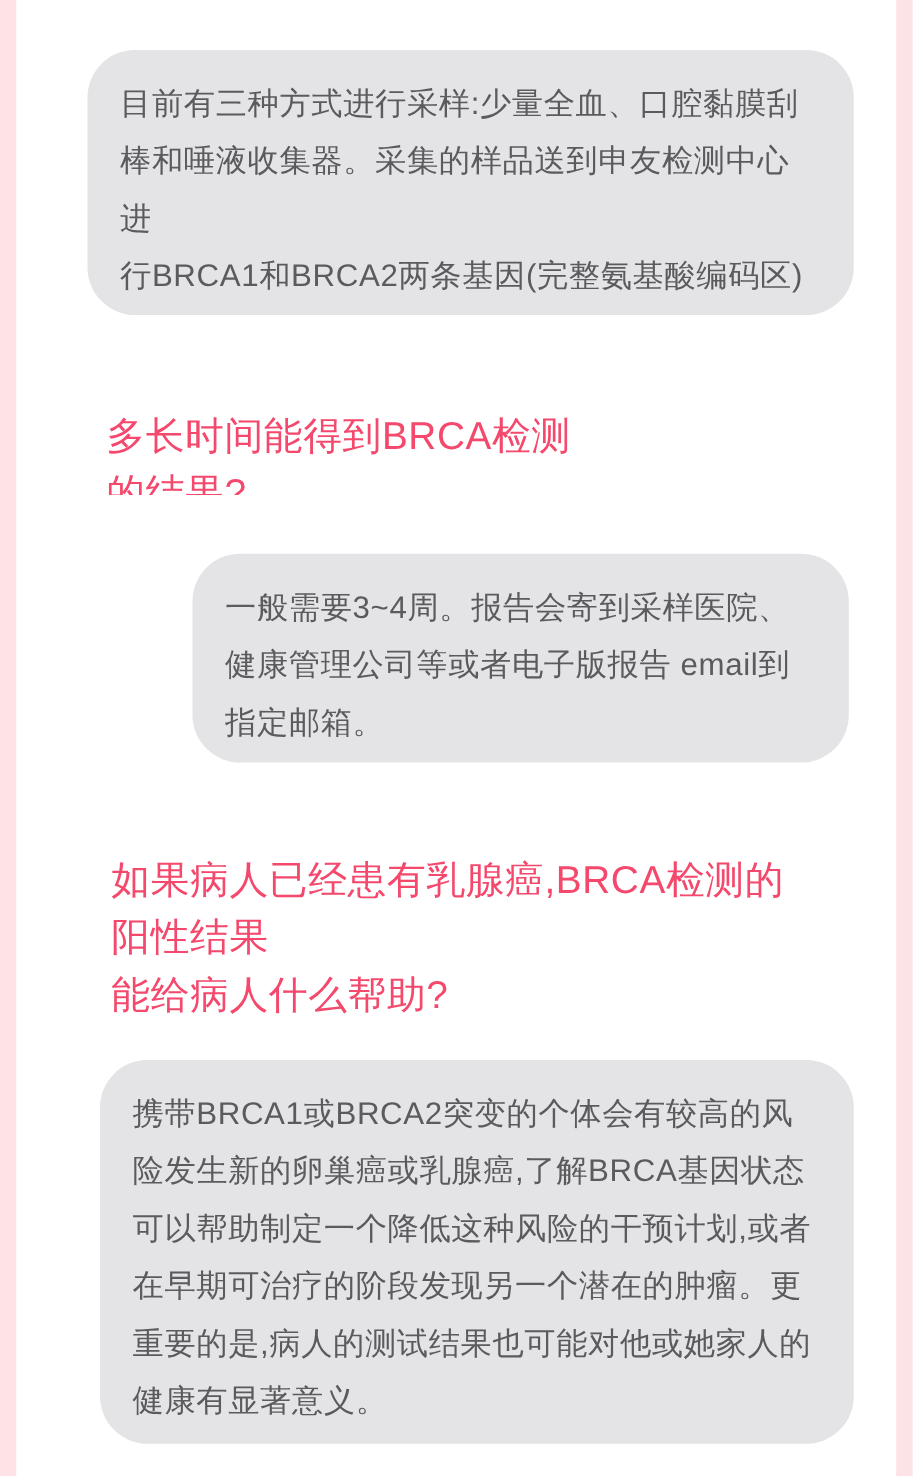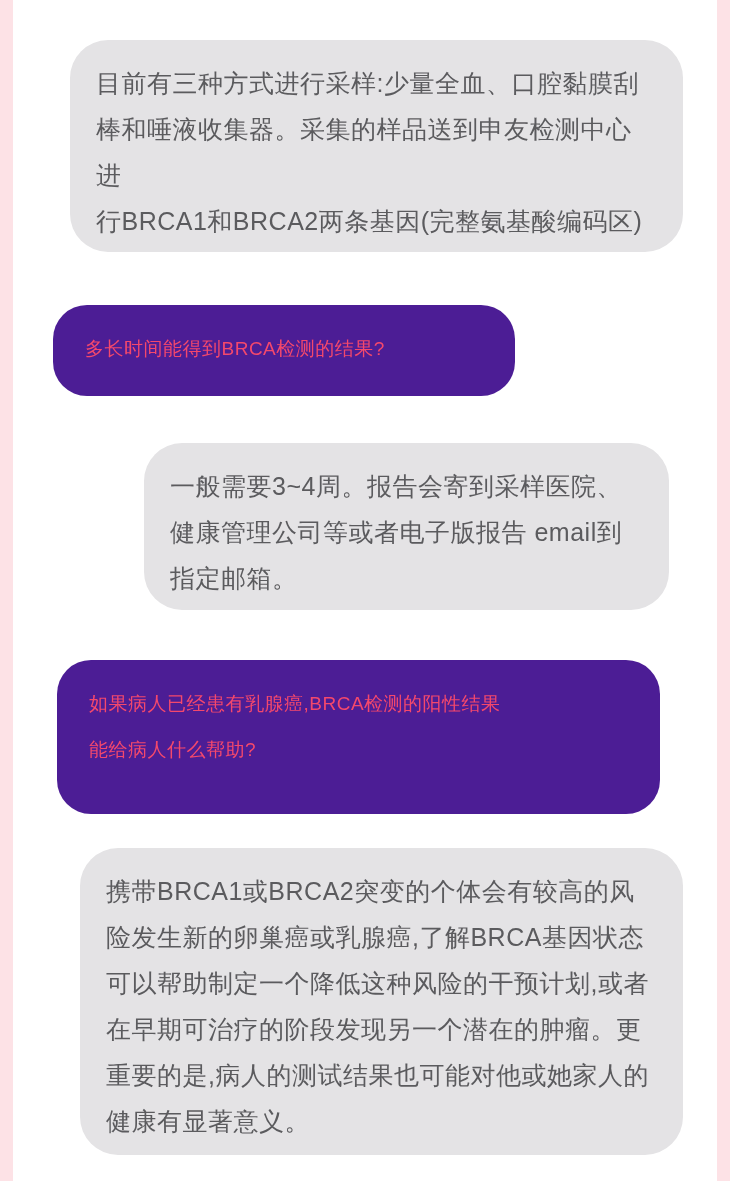--- a/index.html
+++ b/index.html
@@ -36,32 +36,32 @@
   .bubble.answer {
     background: #e4e3e5;
     color: #5b5b5e;
     border-radius: 38px;
     font-size: 25px;
     line-height: 46px;
     padding: 20px 28px 8px 26px;
     letter-spacing: 0.5px;
   }
   .bubble.question {
-    background: #4c1d95;
+    background: #ffffff;
     color: #f4486c;
     border-radius: 34px;
-    font-size: 19px;
+    font-size: 31px;
     line-height: 46px;
     padding: 21px 30px 6px 32px;
     letter-spacing: 0.5px;
   }
   
   .b0 { left: 70px;  top: 40px;  width: 613px; height: 212px; }
   .b1 { left: 53px;  top: 305px; width: 462px; height: 91px;  }
-  .b2 { left: 144px; top: 443px; width: 525px; height: 167px; padding-left: 36px; }
+  .b2 { left: 154px; top: 443px; width: 525px; height: 167px; padding-left: 36px; }
   .b3 { left: 57px;  top: 660px; width: 603px; height: 154px; }
   .b4 { left: 80px;  top: 848px; width: 603px; height: 307px; }
 </style>
 </head>
 <body>
 
 <div class="page">
   <div class="content-column"></div>
 
   <div class="bubble answer b0">目前有三种方式进行采样:少量全血、口腔黏膜刮

